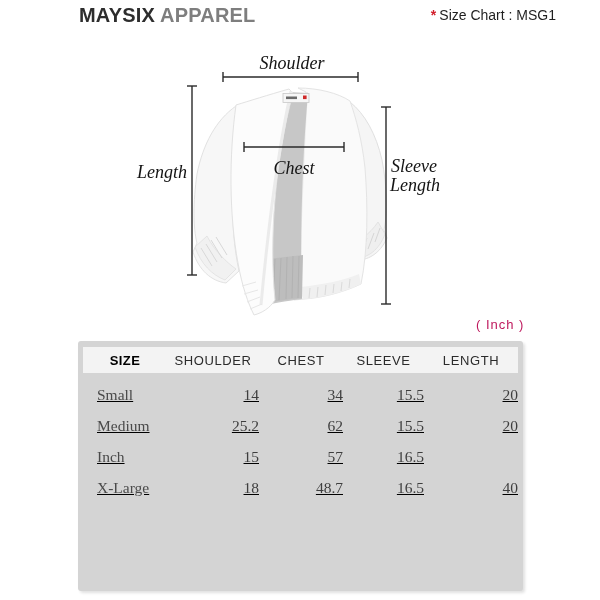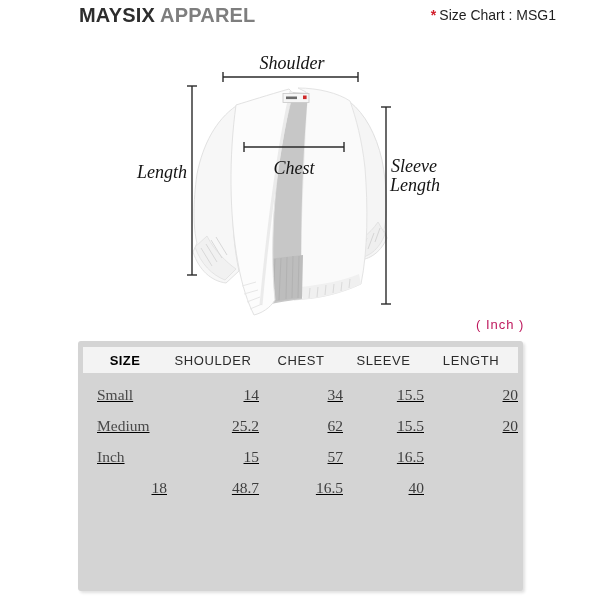--- a/index.html
+++ b/index.html
@@ -199,19 +199,20 @@
       <div class="num">15.5</div>
       <div class="num">20</div>
     </div>
     <div class="trow">
       <div class="size-name">Inch</div>
       <div class="num">15</div>
       <div class="num">57</div>
       <div class="num">16.5</div>
     </div>
     <div class="trow">
+      <div class="size-name">X-Large</div>
       <div class="num">18</div>
       <div class="num">48.7</div>
       <div class="num">16.5</div>
       <div class="num">40</div>
     </div>
   </div>
 </div>
 
 </body></html>

